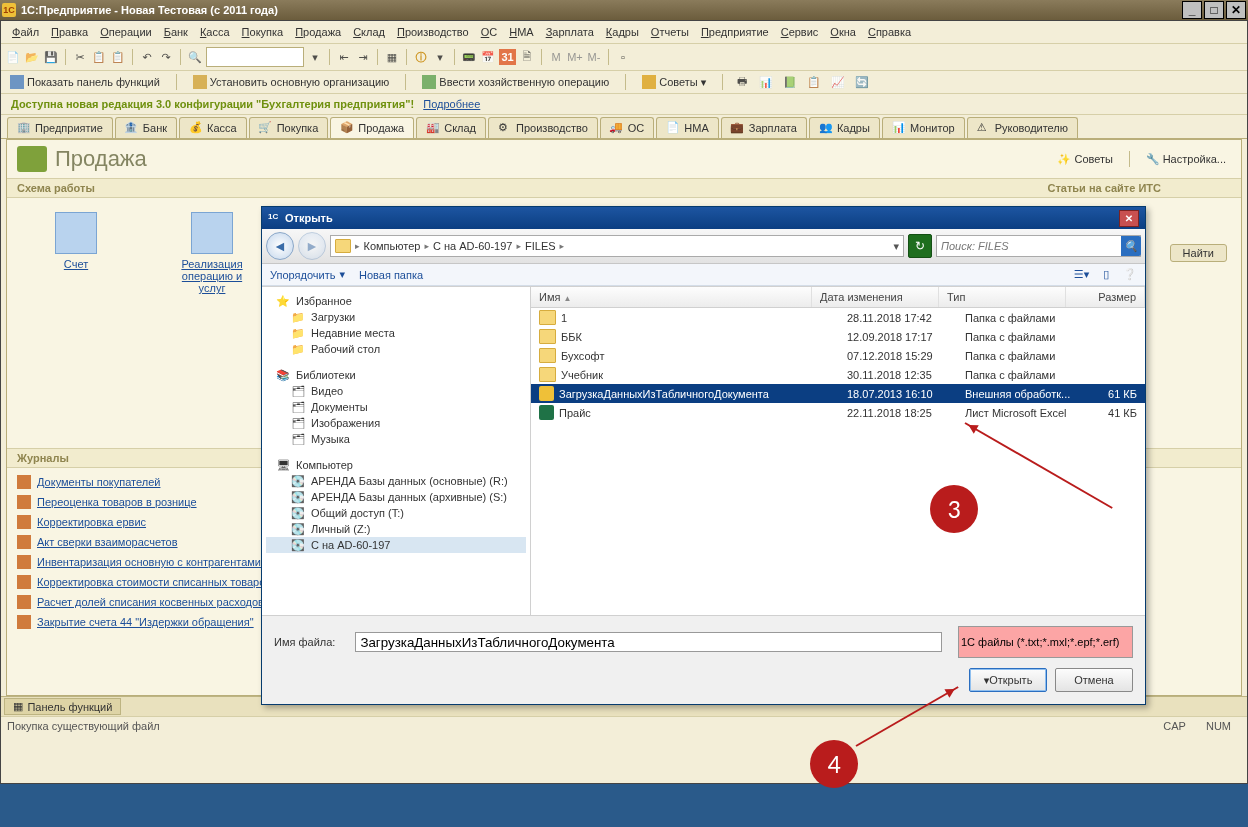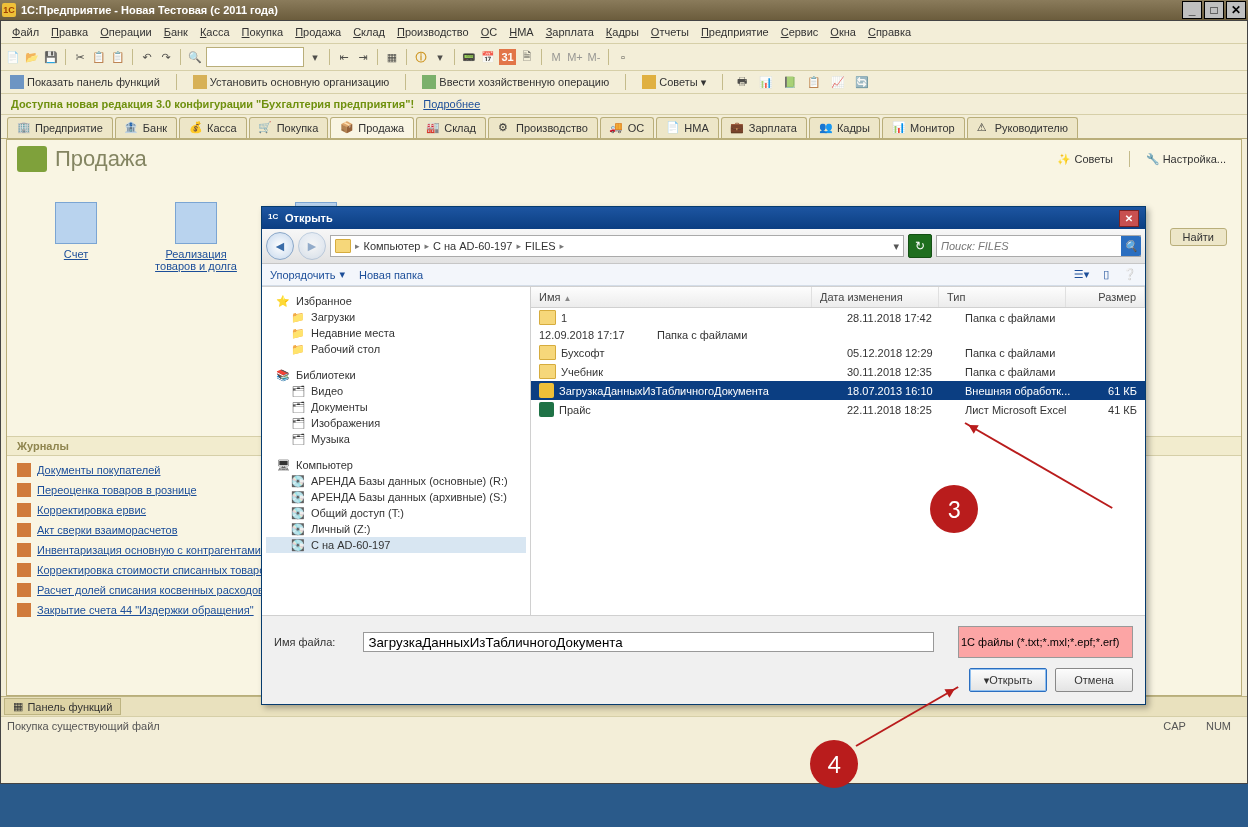--- a/index.html
+++ b/index.html
@@ -25,21 +25,21 @@
 .tab{display:flex;align-items:center;gap:4px;padding:3px 9px;border:1px solid #B9AE7A;border-bottom:none;border-radius:3px 3px 0 0;background:#EDE6C8;font-size:11px}
 .tab.active{background:#F9F5E3}
 .tab .ti{width:14px;height:14px;display:inline-block}
 .page{background:#F9F5E3;height:555px;position:relative;border:1px solid #B9AE7A;margin:0 5px}
 .page-head{display:flex;align-items:center;padding:6px 10px;gap:8px}
 .page-head .big-ico{width:30px;height:26px;background:#7FA13B;border-radius:3px}
 .page-head h2{margin:0;font-weight:normal;color:#848562;font-size:22px;font-family:"Arial"}
 .page-head .spacer{flex:1}
 .section-hd{background:#F2ECCE;padding:3px 10px;color:#8F854F;font-weight:bold;border-top:1px solid #D6CFA8;border-bottom:1px solid #D6CFA8;display:flex}
 .section-hd .spacer{flex:1}
-.workflow{display:flex;gap:30px;padding:24px 24px}
+.workflow{display:flex;gap:46px;padding:14px 24px}
 .wf-item{text-align:center;width:90px}
 .wf-ico{width:40px;height:40px;margin:0 auto 4px;background:#B9D3EE;border:1px solid #7BA5D3}
 .wf-item a{color:#1C4E99;text-decoration:underline}
 .journals-hd{background:#F2ECCE;padding:3px 10px;color:#8F854F;font-weight:bold;border-top:1px solid #D6CFA8;border-bottom:1px solid #D6CFA8}
 .journals{padding:4px 10px}
 .journals div{padding:3px 0;display:flex;align-items:center;gap:6px}
 .journals a{color:#1C4E99;text-decoration:underline}
 .j-ico{width:14px;height:14px;background:#D07B3C;display:inline-block}
 .taskbar{background:#E9E1BE;border-top:1px solid #bdb482;padding:1px 3px}
 .task{display:inline-flex;align-items:center;gap:4px;background:#DED4A6;border:1px solid #bdb482;padding:1px 8px}
@@ -78,21 +78,21 @@
 .col-type{width:110px}
 .col-sz{width:62px;text-align:right}
 .frow{display:flex;align-items:center;padding:2px 0;font-size:11px}
 .frow .col-name{display:flex;align-items:center;gap:5px;padding-left:8px}
 .frow .col-dt,.frow .col-type{padding-left:8px}
 .frow .col-sz{padding-right:8px}
 .frow.sel{background:#0B3E82;color:#fff}
 .fld{width:15px;height:13px;background:#F6D77A;border:1px solid #D6AC3E;display:inline-block;border-radius:1px}
 .epf{width:15px;height:15px;background:#EFC038;display:inline-block;border-radius:2px}
 .xls{width:15px;height:15px;background:#1F7246;display:inline-block;border-radius:2px}
-.dlg-bottom{background:#F0F0F0;border-top:1px solid #D0D0D0;padding:10px 12px;display:flex;align-items:center;gap:24px}
+.dlg-bottom{background:#F0F0F0;border-top:1px solid #D0D0D0;padding:10px 12px;display:flex;align-items:center;gap:16px}
 .dlg-bottom label{padding-right:4px}
 .filein{flex:1;height:20px;border:1px solid #999;background:#fff;padding:0 4px;box-sizing:border-box}
 .filtersel{width:175px;height:32px;border:1px solid #999;background:#fca5a5;padding:0 2px;box-sizing:border-box;font-size:11px}
 .dlg-buttons{padding:0 12px 12px;display:flex;justify-content:flex-end;gap:8px}
 .dlg-btn{width:76px;height:22px;border:1px solid #888;background:linear-gradient(#FCFCFC,#E4E4E4);display:flex;align-items:center;justify-content:center;border-radius:2px}
 .dlg-btn.def{border:1px solid #2A6EC0;box-shadow:0 0 0 1px #8FBFEF inset}
 
 
 .anno{position:absolute;z-index:100;width:48px;height:48px;border-radius:50%;background:#B91C1C;color:#fff;font-size:26px;display:flex;align-items:center;justify-content:center;font-family:Calibri,Arial}
 .arrow{position:absolute;z-index:95;background:#B91C1C;height:2px;transform-origin:0 50%}
@@ -216,24 +216,29 @@
 
  <div class="page">
    <div class="page-head">
      <span class="big-ico"></span>
      <h2>Продажа</h2>
      <span class="spacer"></span>
      <span class="tool-btn">✨ <span>Советы</span></span>
      <span class="sep"></span>
      <span class="tool-btn">🔧 <span>Настройка...</span></span>
    </div>
+   <div class="section-hd">
+     <span>Схема работы</span>
+        <span class="spacer"></span>
+     <span style="margin-right:70px">Статьи на сайте ИТС</span>
+   </div>
    <div style="display:flex">
      <div class="workflow" id="workflow">
           <div class="wf-item"><div class="wf-ico"></div><a>Счет</a></div>
-          <div class="wf-item"><div class="wf-ico"></div><a>Реализация товаров и долга</a></div>
+          <div class="wf-item"><div class="wf-ico"></div><a>Реализация операцию и услуг</a></div>
           <div class="wf-item"><div class="wf-ico"></div><a>Оказание услуг</a></div>
         </div>
      <span class="spacer" style="flex:1"></span>
      <span class="rt" style="padding-right:14px">
           <span class="btn-find">Найти</span>
         </span>
    </div>
    <div style="height:140px"></div>
    <div class="journals-hd">Журналы</div>
    <div class="journals" id="journals">
@@ -351,30 +356,34 @@
           <div class="frow">
             <div class="col-name">
               <span class="fld"></span>
               <span>1</span>
             </div>
             <div class="col-dt">28.11.2018 17:42</div>
             <div class="col-type">Папка с файлами</div>
             <div class="col-sz"></div>
           </div>
           <div class="frow">
+            <div class="col-name">
+              <span class="fld"></span>
+              <span>ББК</span>
+            </div>
             <div class="col-dt">12.09.2018 17:17</div>
             <div class="col-type">Папка с файлами</div>
             <div class="col-sz"></div>
           </div>
           <div class="frow">
             <div class="col-name">
               <span class="fld"></span>
               <span>Бухсофт</span>
             </div>
-            <div class="col-dt">05.12.2018 12:29</div>
+            <div class="col-dt">07.12.2018 15:29</div>
             <div class="col-type">Папка с файлами</div>
             <div class="col-sz"></div>
           </div>
           <div class="frow">
             <div class="col-name">
               <span class="fld"></span>
               <span>Учебник</span>
             </div>
             <div class="col-dt">30.11.2018 12:35</div>
             <div class="col-type">Папка с файлами</div>

